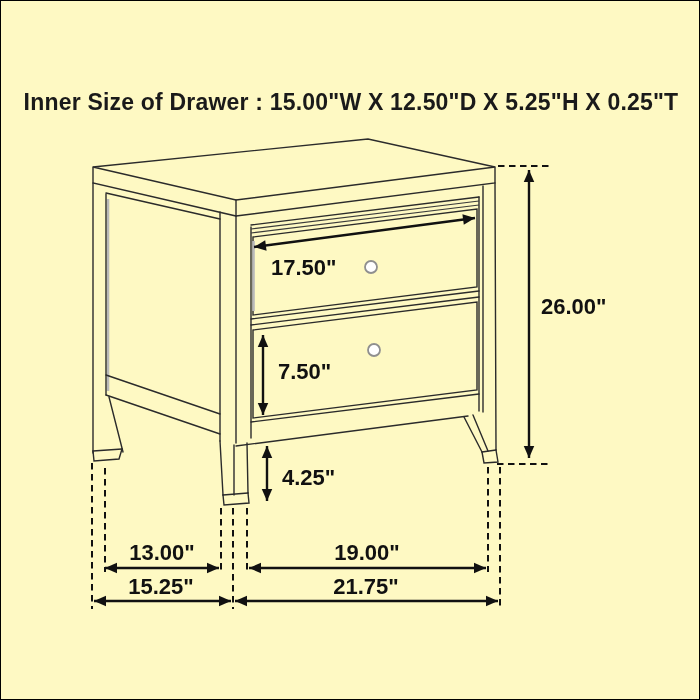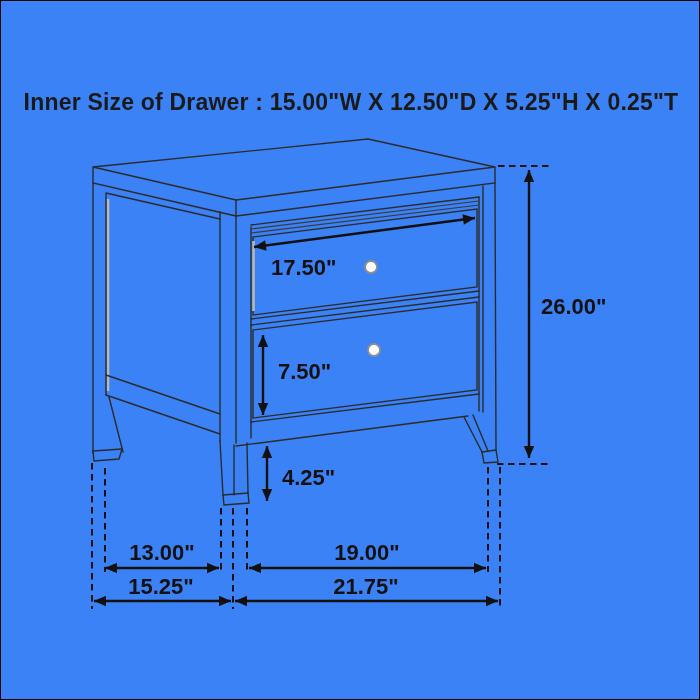--- a/index.html
+++ b/index.html
@@ -1,21 +1,21 @@
 <!DOCTYPE html>
 <html><head>
 <meta charset="utf-8">
 <style>
   html,body{margin:0;padding:0;background:#fff;}
   .page{
     position:relative;
     width:700px;height:700px;
     box-sizing:border-box;
     border:1px solid #000;
-    background:#3b82f6;
+    background:#fef9c3;
     font-family:"Liberation Sans", sans-serif;
     overflow:hidden;
   }
   svg{display:block;}
   .title-text{
     font-family:"Liberation Sans", sans-serif;
     font-weight:bold;
     font-size:23px;
     fill:#1a1a1a;
     letter-spacing:.2px;

